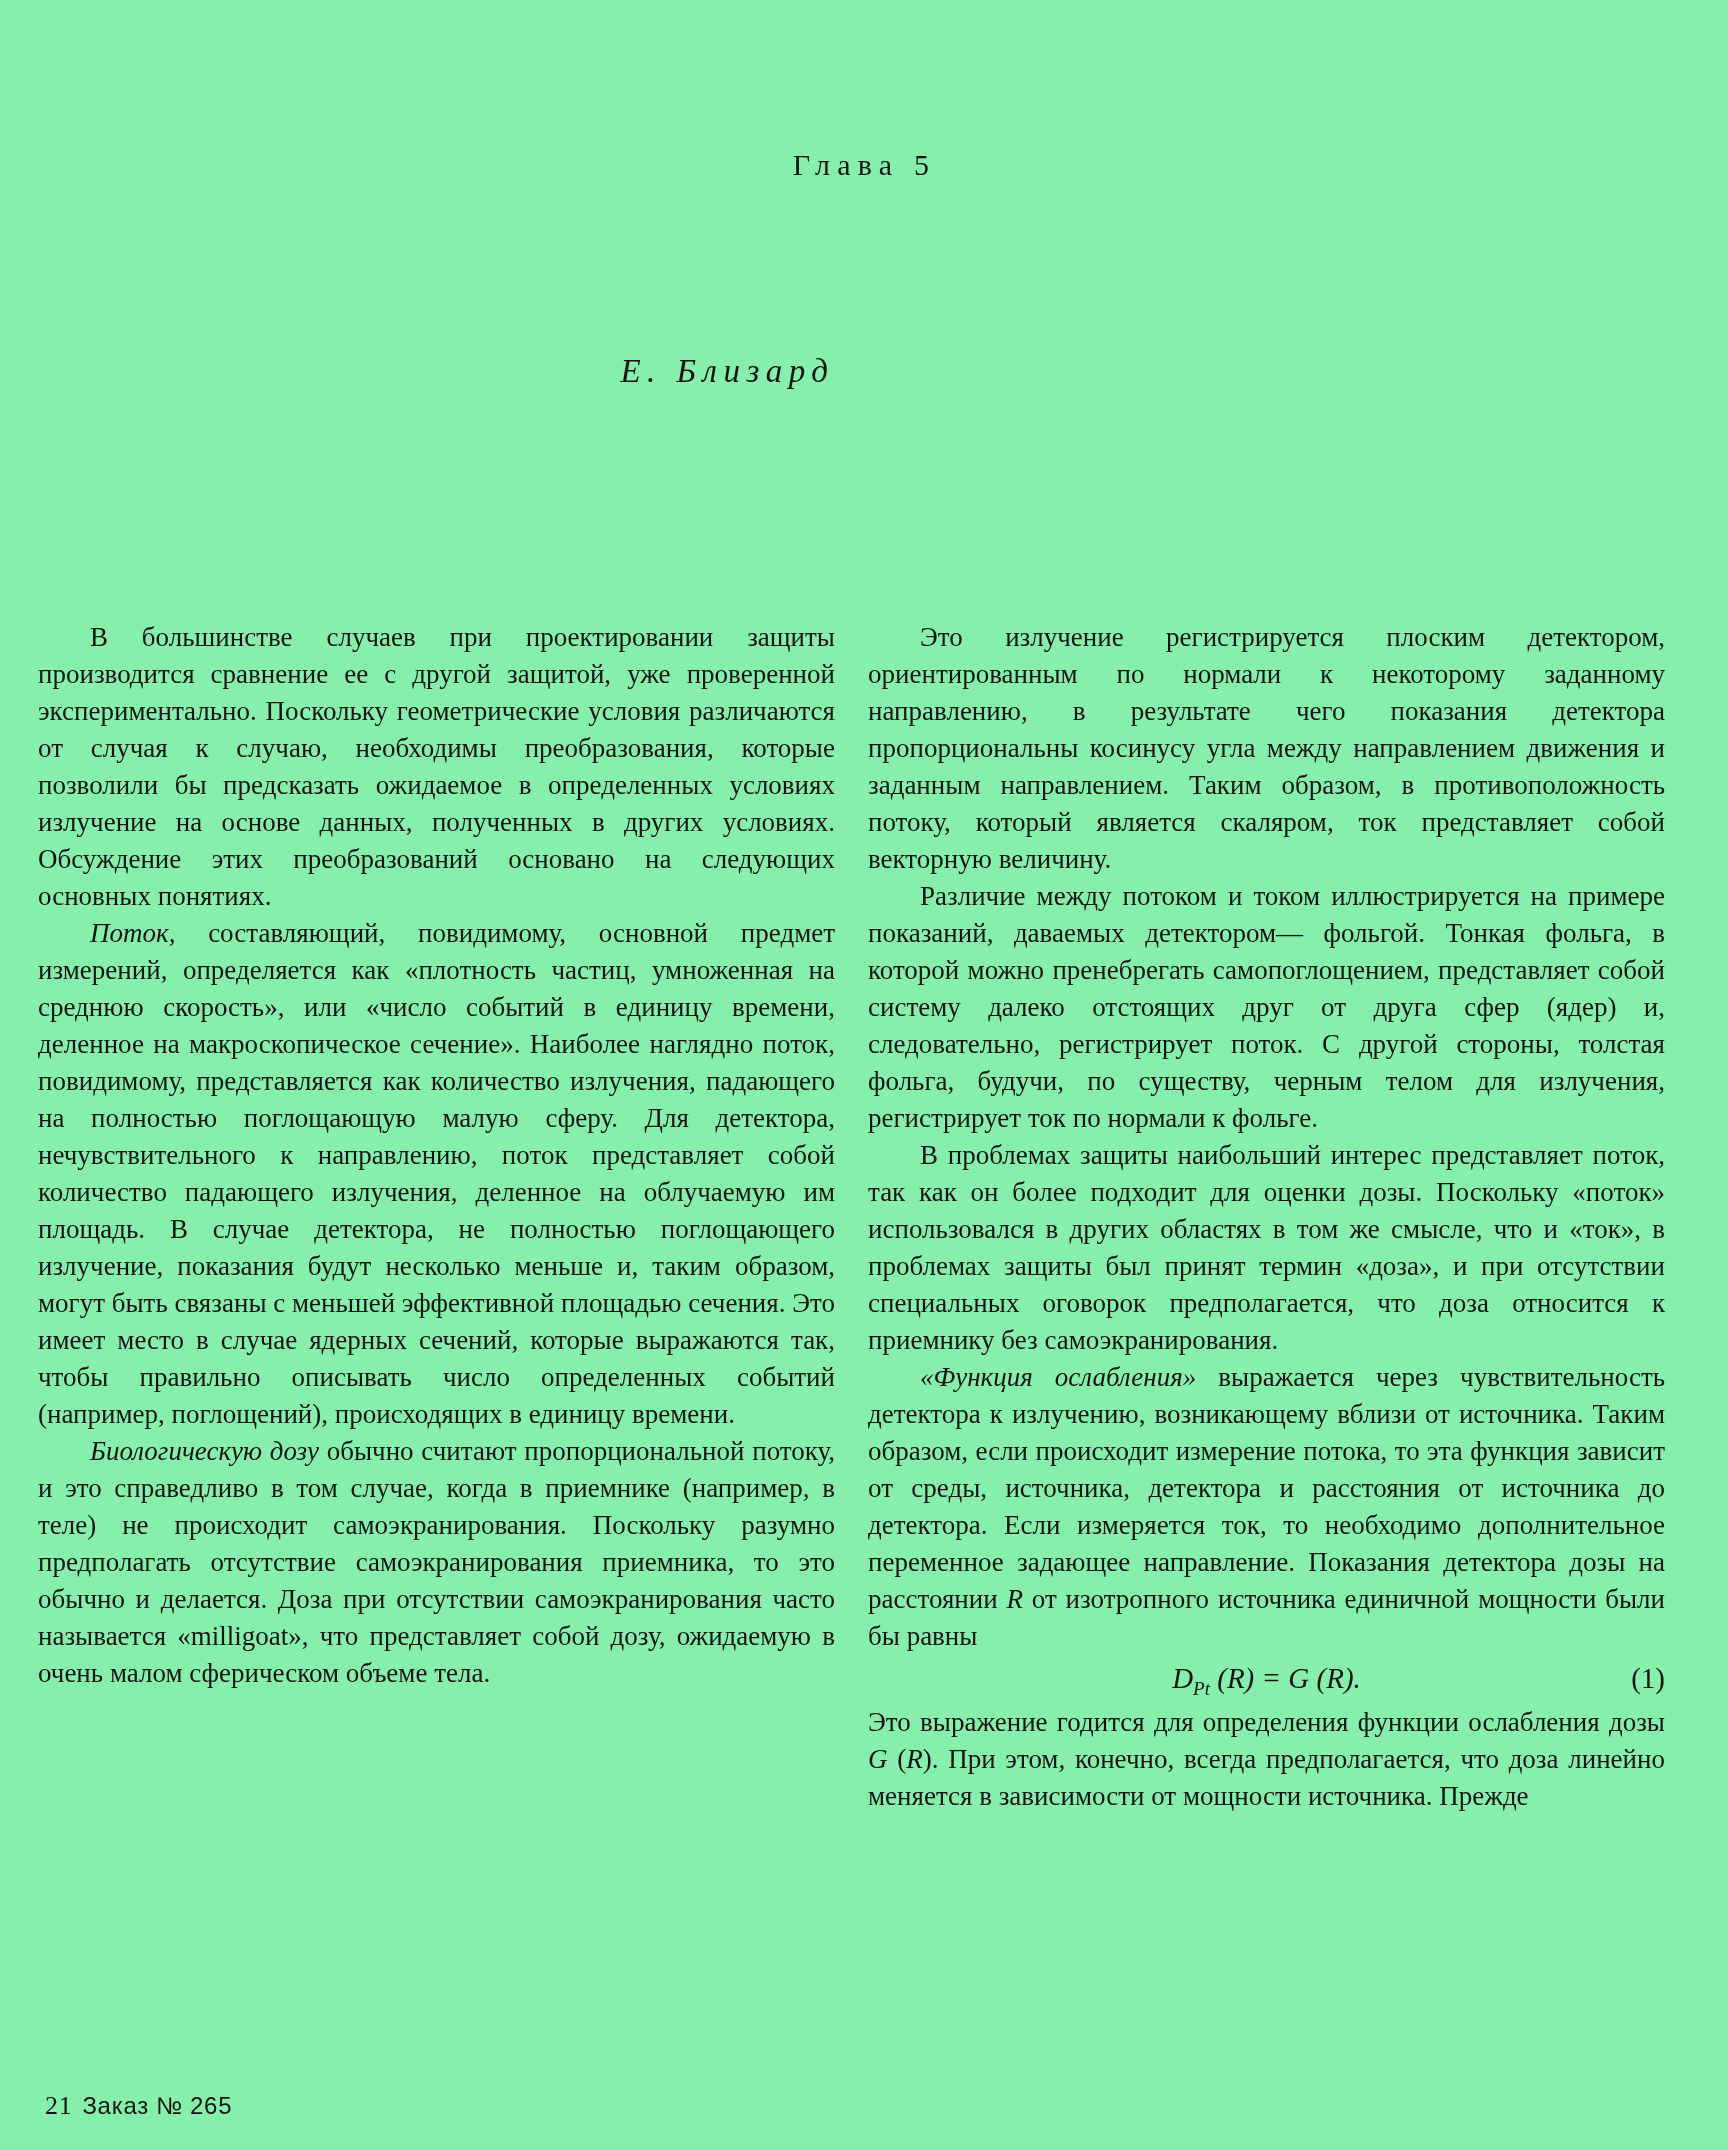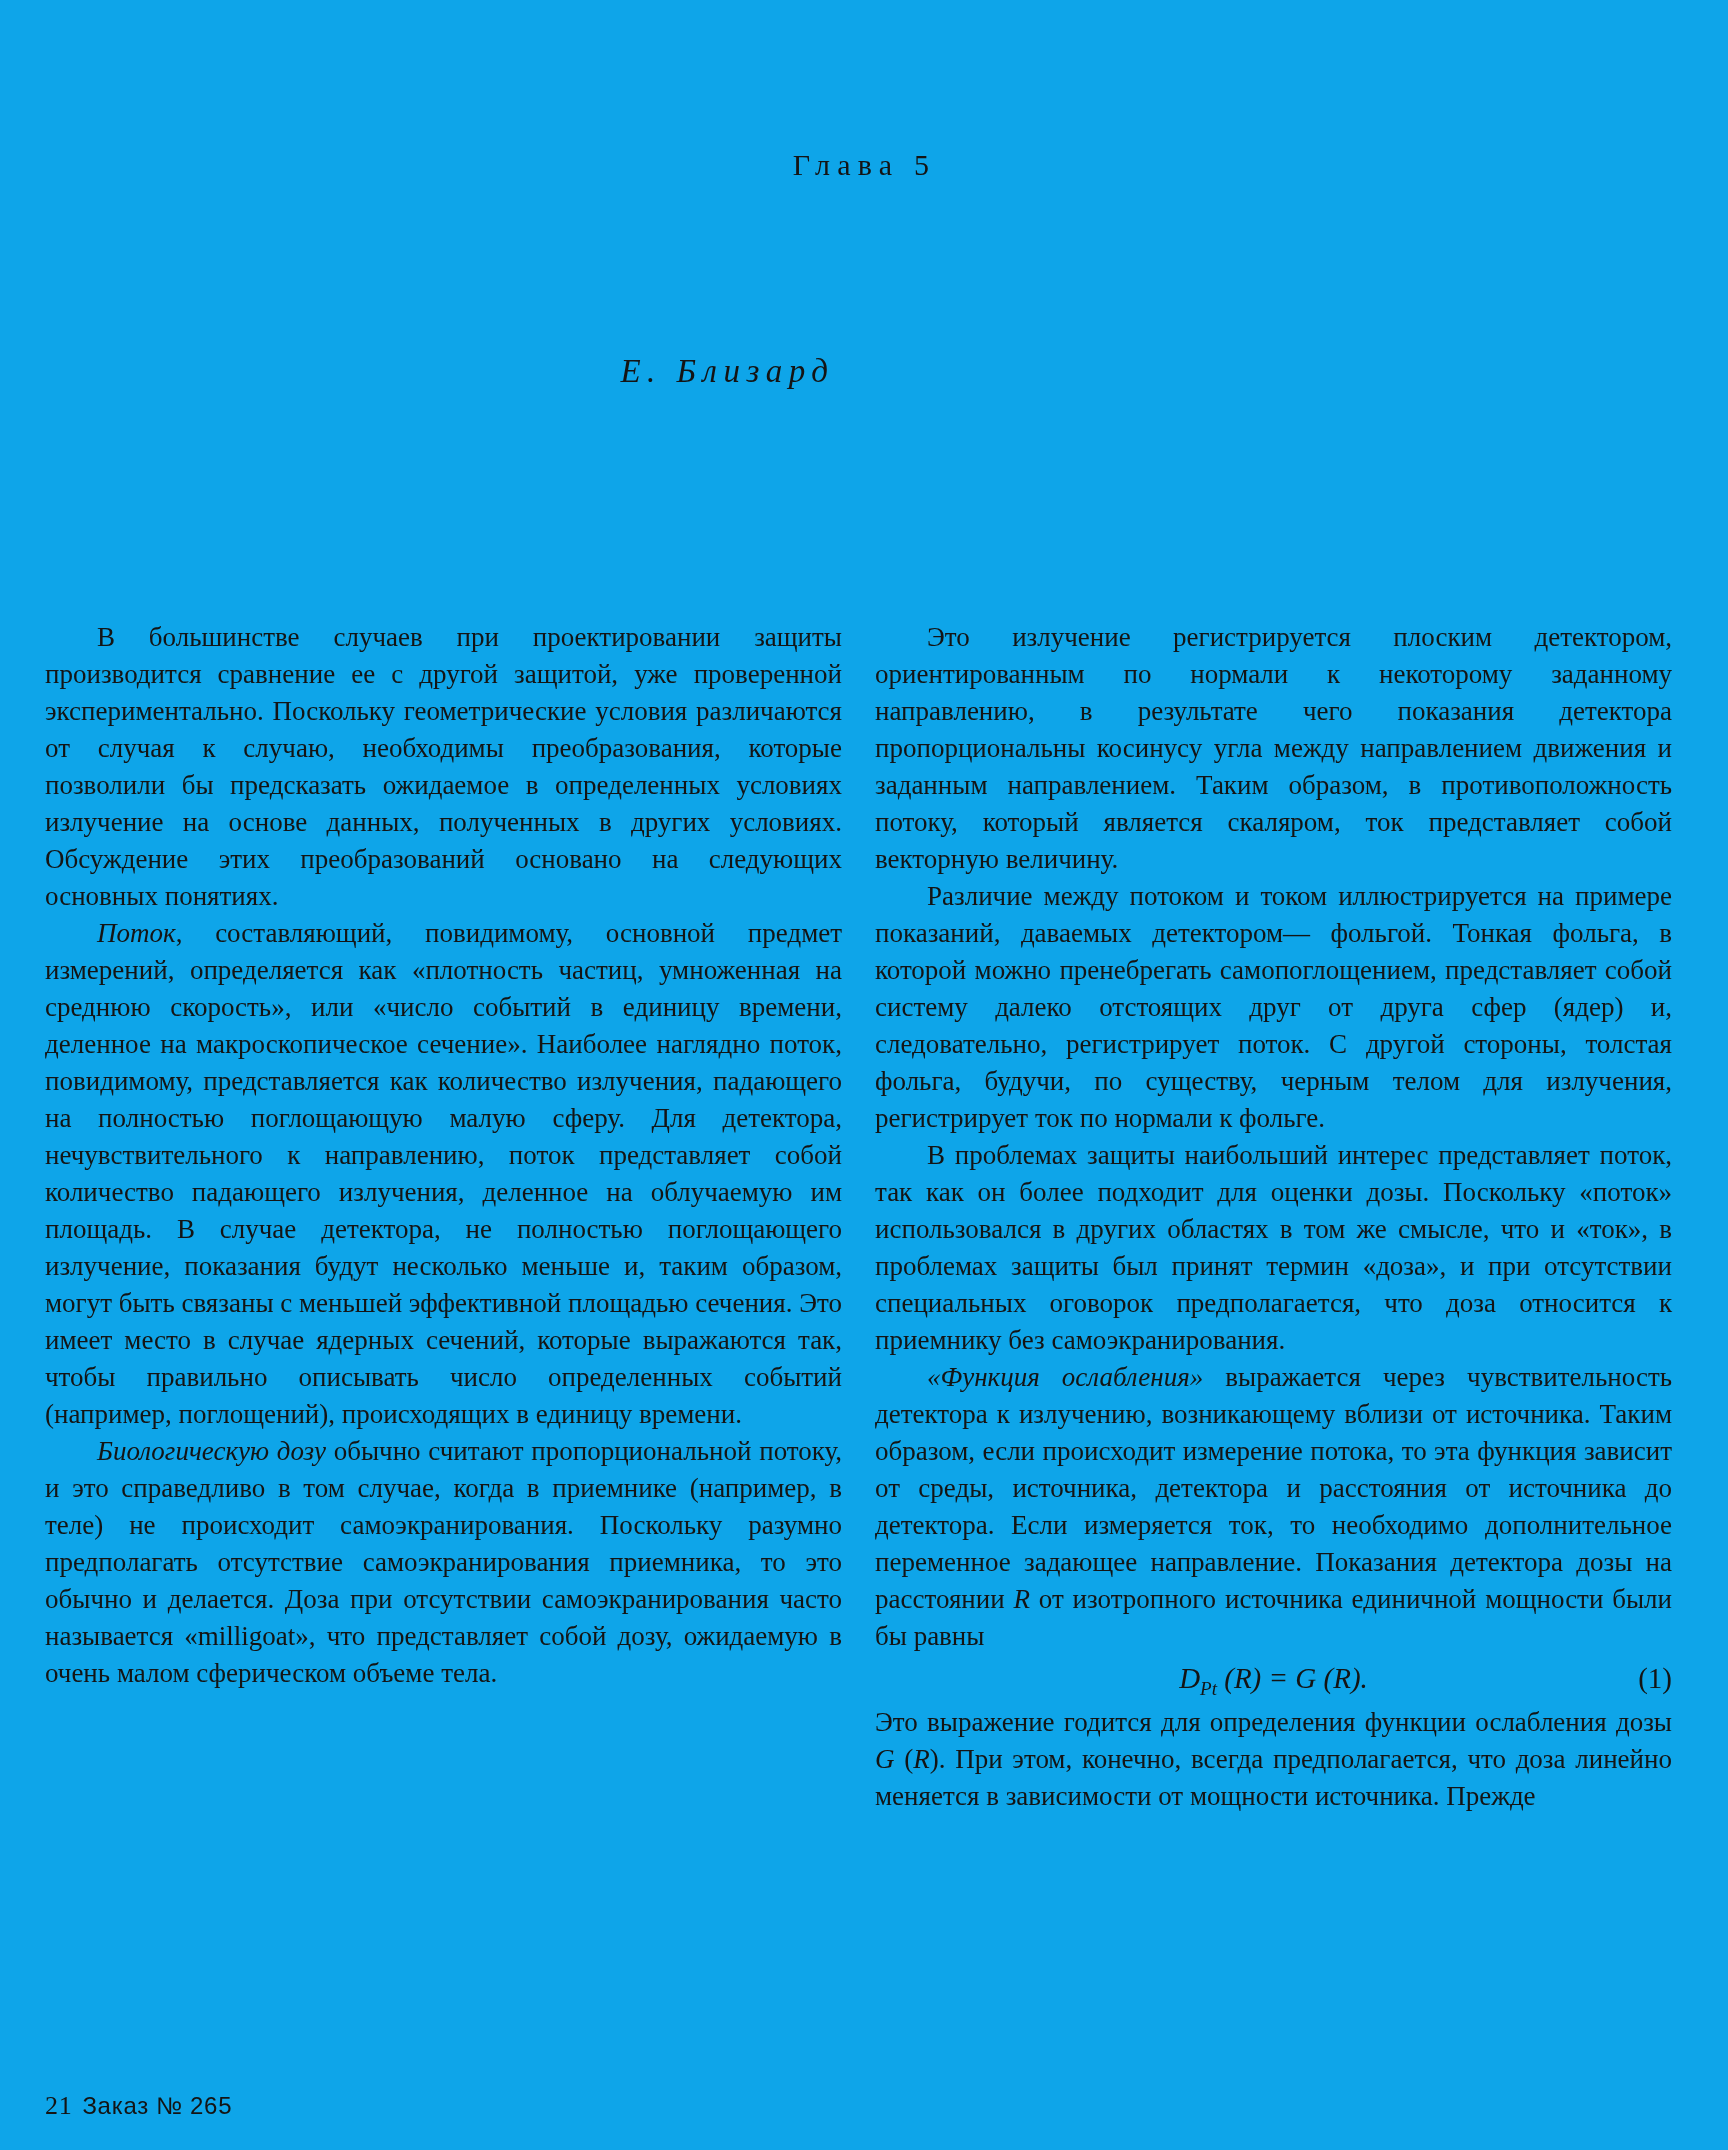--- a/index.html
+++ b/index.html
@@ -4,21 +4,21 @@
 <style>
   html, body {
     margin: 0;
     padding: 0;
     background: #ffffff;
   }
   .page {
     width: 1729px;
     height: 2151px;
     position: relative;
-    background: #0ea5e9;
+    background: #86efac;
     box-sizing: border-box;
     font-family: "Liberation Serif", serif;
     color: #141414;
     overflow: hidden;
   }
   .chapter-label {
     position: absolute;
     top: 148px;
     left: 0;
     width: 1729px;
@@ -45,21 +45,21 @@
     width: 1455px;
     text-align: center;
     font-size: 33px;
     font-style: italic;
     letter-spacing: 6.5px;
     font-family: "Liberation Serif", serif;
   }
   .columns {
     position: absolute;
     top: 619px;
-    left: 45px;
+    left: 38px;
     width: 1649px;
     display: flex;
     gap: 33px;
   }
   .column {
     width: 797px;
   }
   .column p {
     margin: 0;
     font-size: 27px;

